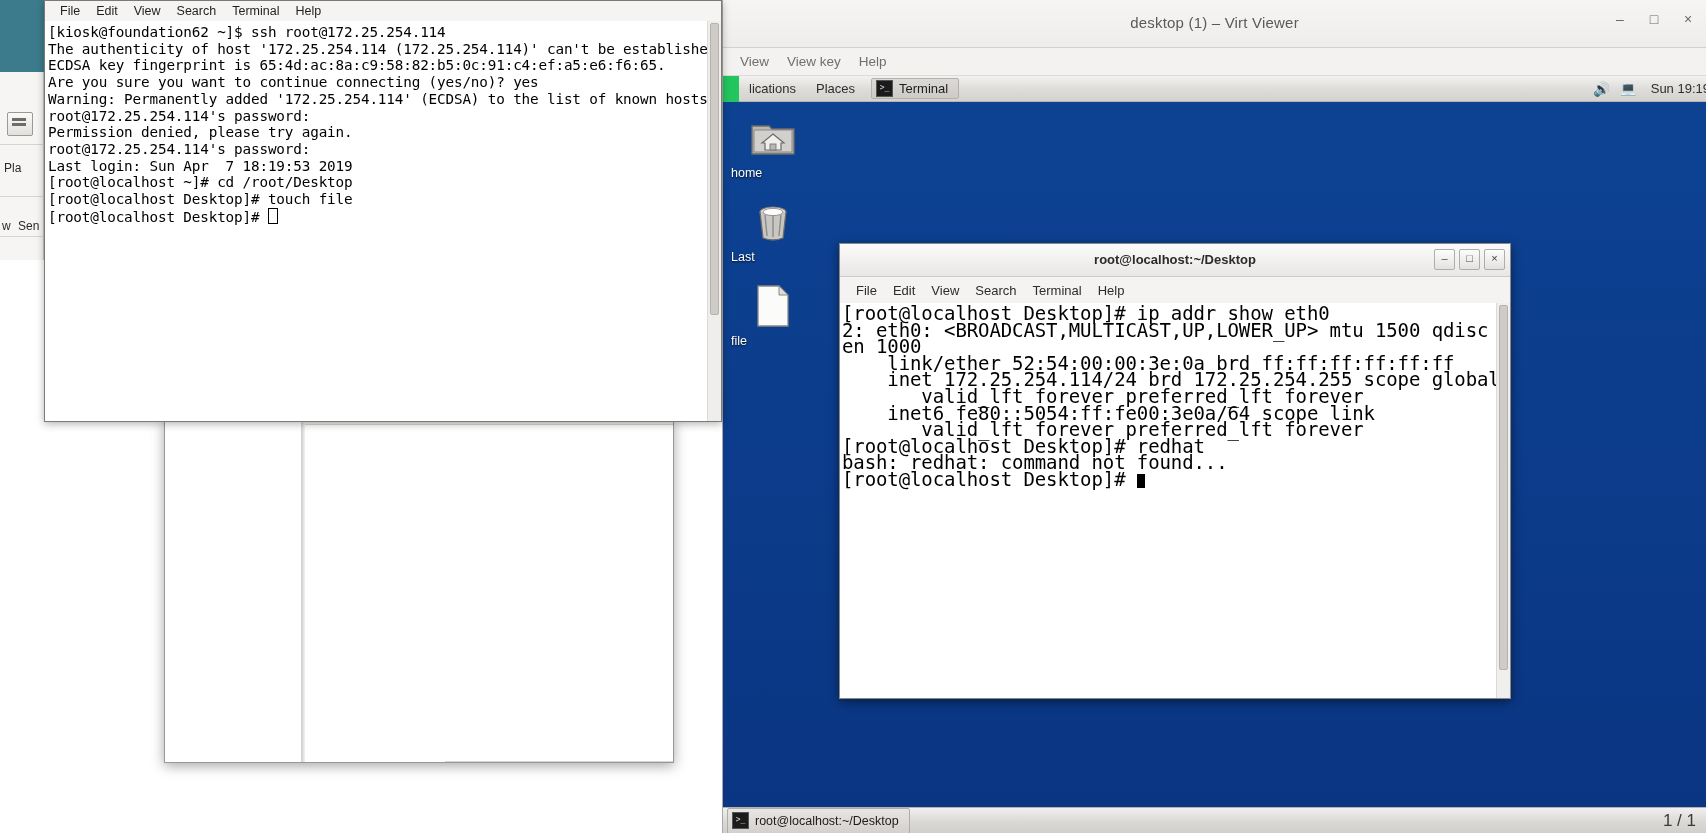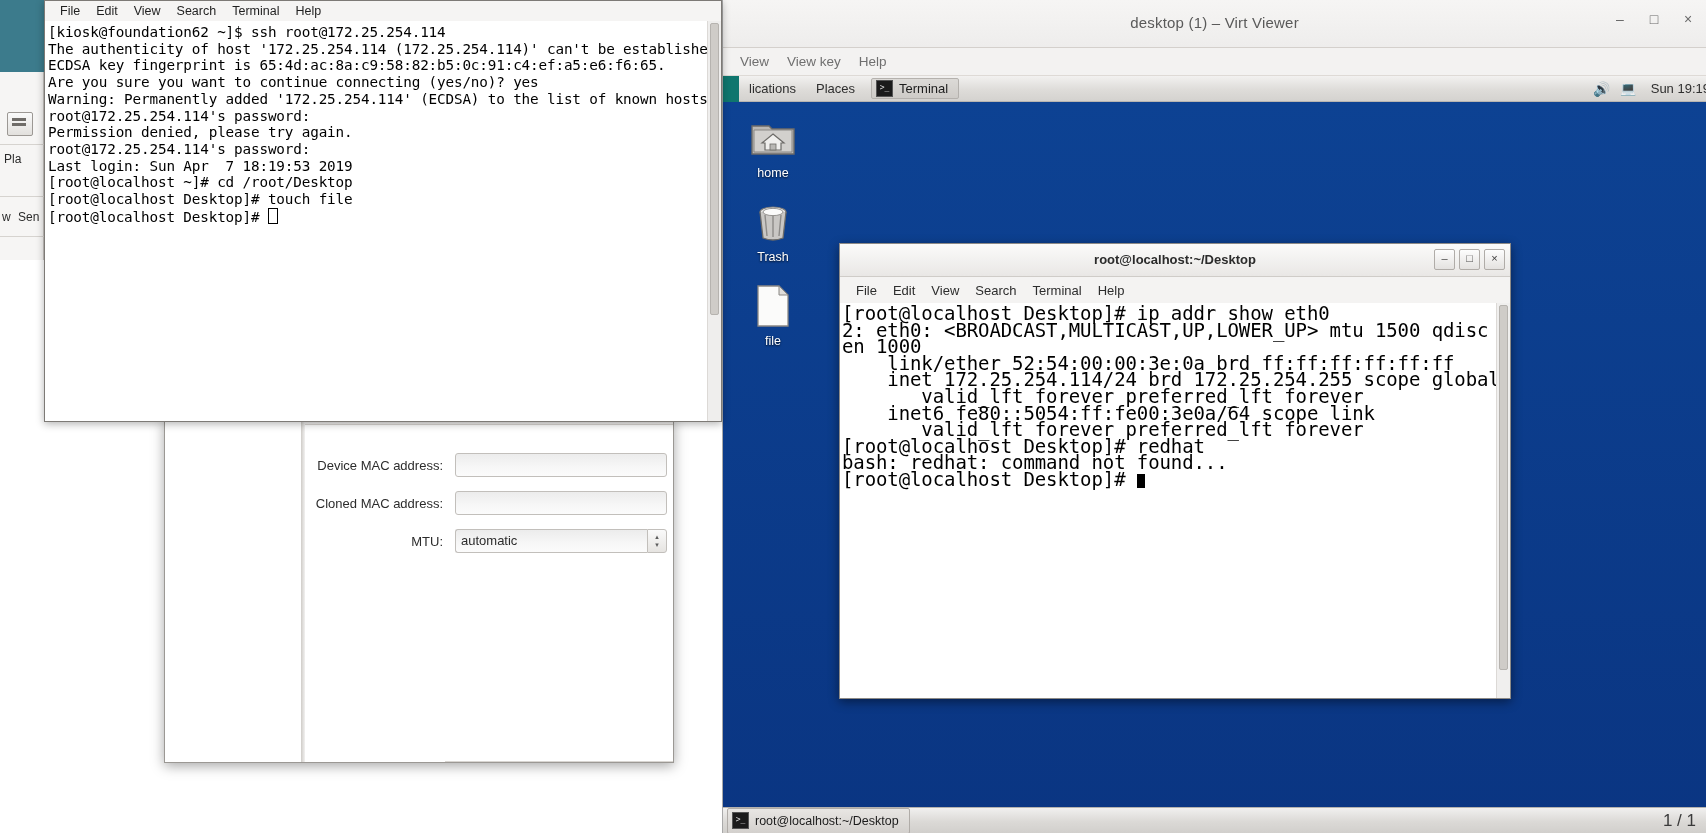--- a/index.html
+++ b/index.html
@@ -8,21 +8,21 @@
     width: 1706px; height: 833px;
     overflow: hidden;
     background: #ffffff;
     font-family: "Liberation Sans", sans-serif;
   }
   #root { position: relative; width: 1706px; height: 833px; overflow: hidden; }
 
   
   .vv-window {
     position: absolute; left: 722px; top: 0px; width: 984px; height: 833px;
-    background: #0f766e;
+    background: #22c55e;
     border-left: 1px solid #a9a9a9;
     box-sizing: border-box;
   }
   .vv-titlebar {
     position: absolute; left: 0; top: 0; width: 100%; height: 48px;
     background: linear-gradient(to bottom, #f6f5f4 0%, #eeedec 100%);
     border-bottom: 1px solid #d4d0cc;
     box-sizing: border-box;
   }
   .vv-title {
@@ -66,21 +66,21 @@
   .gp-right { margin-left: auto; display: flex; align-items: center; gap: 10px; padding-right: 8px; }
 
   
   .guest-desktop {
     position: absolute; left: 0; top: 102px; width: 100%; bottom: 0;
     background: #0b3d91;
     background: linear-gradient(to bottom, #0d4293 0%, #0a3582 100%);
     overflow: hidden;
   }
   .desk-icons { position: absolute; left: 8px; top: 12px; width: 84px; }
-  .desk-icon { width: 84px; margin-bottom: 18px; text-align: center; cursor: default; }
+  .desk-icon { width: 84px; margin-bottom: 18px; cursor: default; }
   .desk-icon .glyph { height: 48px; display: flex; align-items: center; justify-content: center; }
   .desk-icon .lbl {
     color: #ffffff; font-size: 12.5px; margin-top: 4px;
     text-shadow: 0 1px 2px rgba(0,0,0,.8);
   }
 
   
   .gterm {
     position: absolute; left: 116px; top: 141px; width: 672px; height: 456px;
     background: #ffffff;
@@ -190,21 +190,21 @@
     position: absolute; left: 7px; top: 112px; width: 24px; height: 22px;
     background: linear-gradient(to bottom,#fafafa,#e2e0dd);
     border: 1px solid #9c9894; border-radius: 2px;
   }
   .ls-icon:after {
     content: ""; position: absolute; left: 4px; top: 5px; width: 14px; height: 3px;
     background: #6f6c68; box-shadow: 0 5px 0 #6f6c68;
   }
   .ls-row {
     position: absolute; left: 0; width: 44px; font-size: 12px; color: #2a2a2a;
-    font-family: "Liberation Sans", sans-serif; white-space: nowrap; overflow: hidden;
+    font-family: "Liberation Sans", sans-serif; white-space: nowrap; overflow: hidden; margin-top: 9px;
   }
   .ls-sep { position: absolute; left: 0; width: 44px; height: 1px; background: #d6d3cf; }
 
   
   .net-dialog {
     position: absolute; left: 164px; top: 418px; width: 510px; height: 345px;
     background: #ffffff; border: 1px solid #9b9894;
     box-shadow: 0 3px 12px rgba(0,0,0,.35); box-sizing: border-box;
   }
   .nd-leftpane {
@@ -312,21 +312,21 @@
 
         <div class="desk-icon">
           <div class="glyph">
             <svg width="42" height="42" viewBox="0 0 42 42">
               <ellipse cx="21" cy="11" rx="13" ry="5" fill="#e9e8e6" stroke="#7a7875" stroke-width="1.2"></ellipse>
               <path d="M8 11 L11 37 Q21 41 31 37 L34 11" fill="#c9c7c4" stroke="#6d6b68" stroke-width="1.3"></path>
               <path d="M13 14 L15 35 M21 14 L21 36 M29 14 L27 35" stroke="#8d8b88" stroke-width="1.4" fill="none"></path>
               <ellipse cx="21" cy="11" rx="10" ry="3.6" fill="#fbfbfa" stroke="#8d8b88" stroke-width=".9"></ellipse>
             </svg>
           </div>
-          <div class="lbl">Trash</div>
+          <div class="lbl">Last</div>
         </div>
 
         <div class="desk-icon">
           <div class="glyph">
             <svg width="36" height="44" viewBox="0 0 36 44">
               <path d="M3 2 L24 2 L33 11 L33 42 L3 42 Z" fill="#fbfbfa" stroke="#8a8885" stroke-width="1.3"></path>
               <path d="M24 2 L24 11 L33 11 Z" fill="#dedcd9" stroke="#8a8885" stroke-width="1"></path>
             </svg>
           </div>
           <div class="lbl">file</div>
@@ -390,44 +390,20 @@
     <div class="ls-row" style="top:210px; padding-left:18px;">Sen</div>
     <div class="ls-sep" style="top:236px;"></div>
   </div>
 
   <div class="net-dialog">
     <div class="nd-leftpane"></div>
     <div class="nd-divider"></div>
     <div class="nd-right">
       <div class="nd-tabstrip"></div>
 
-      <div class="nd-form">
-
-        <div class="nd-row">
-          <div class="nd-label">Device MAC address:</div>
-          <div class="nd-input"></div>
-        </div>
-
-        <div class="nd-row">
-          <div class="nd-label">Cloned MAC address:</div>
-          <div class="nd-input"></div>
-        </div>
-
-        <div class="nd-row">
-          <div class="nd-label">MTU:</div>
-          <div class="nd-spin">
-            <div class="val">automatic</div>
-            <div class="btns">
-              <span>▴</span>
-              <span>▾</span>
-            </div>
-          </div>
-        </div>
-
-      </div>
       <div class="nd-bottomstrip"></div>
     </div>
 
   </div>
 
   <div class="host-term">
     <div class="ht-menu">
       <span>File</span>
       <span>Edit</span>
       <span>View</span>

